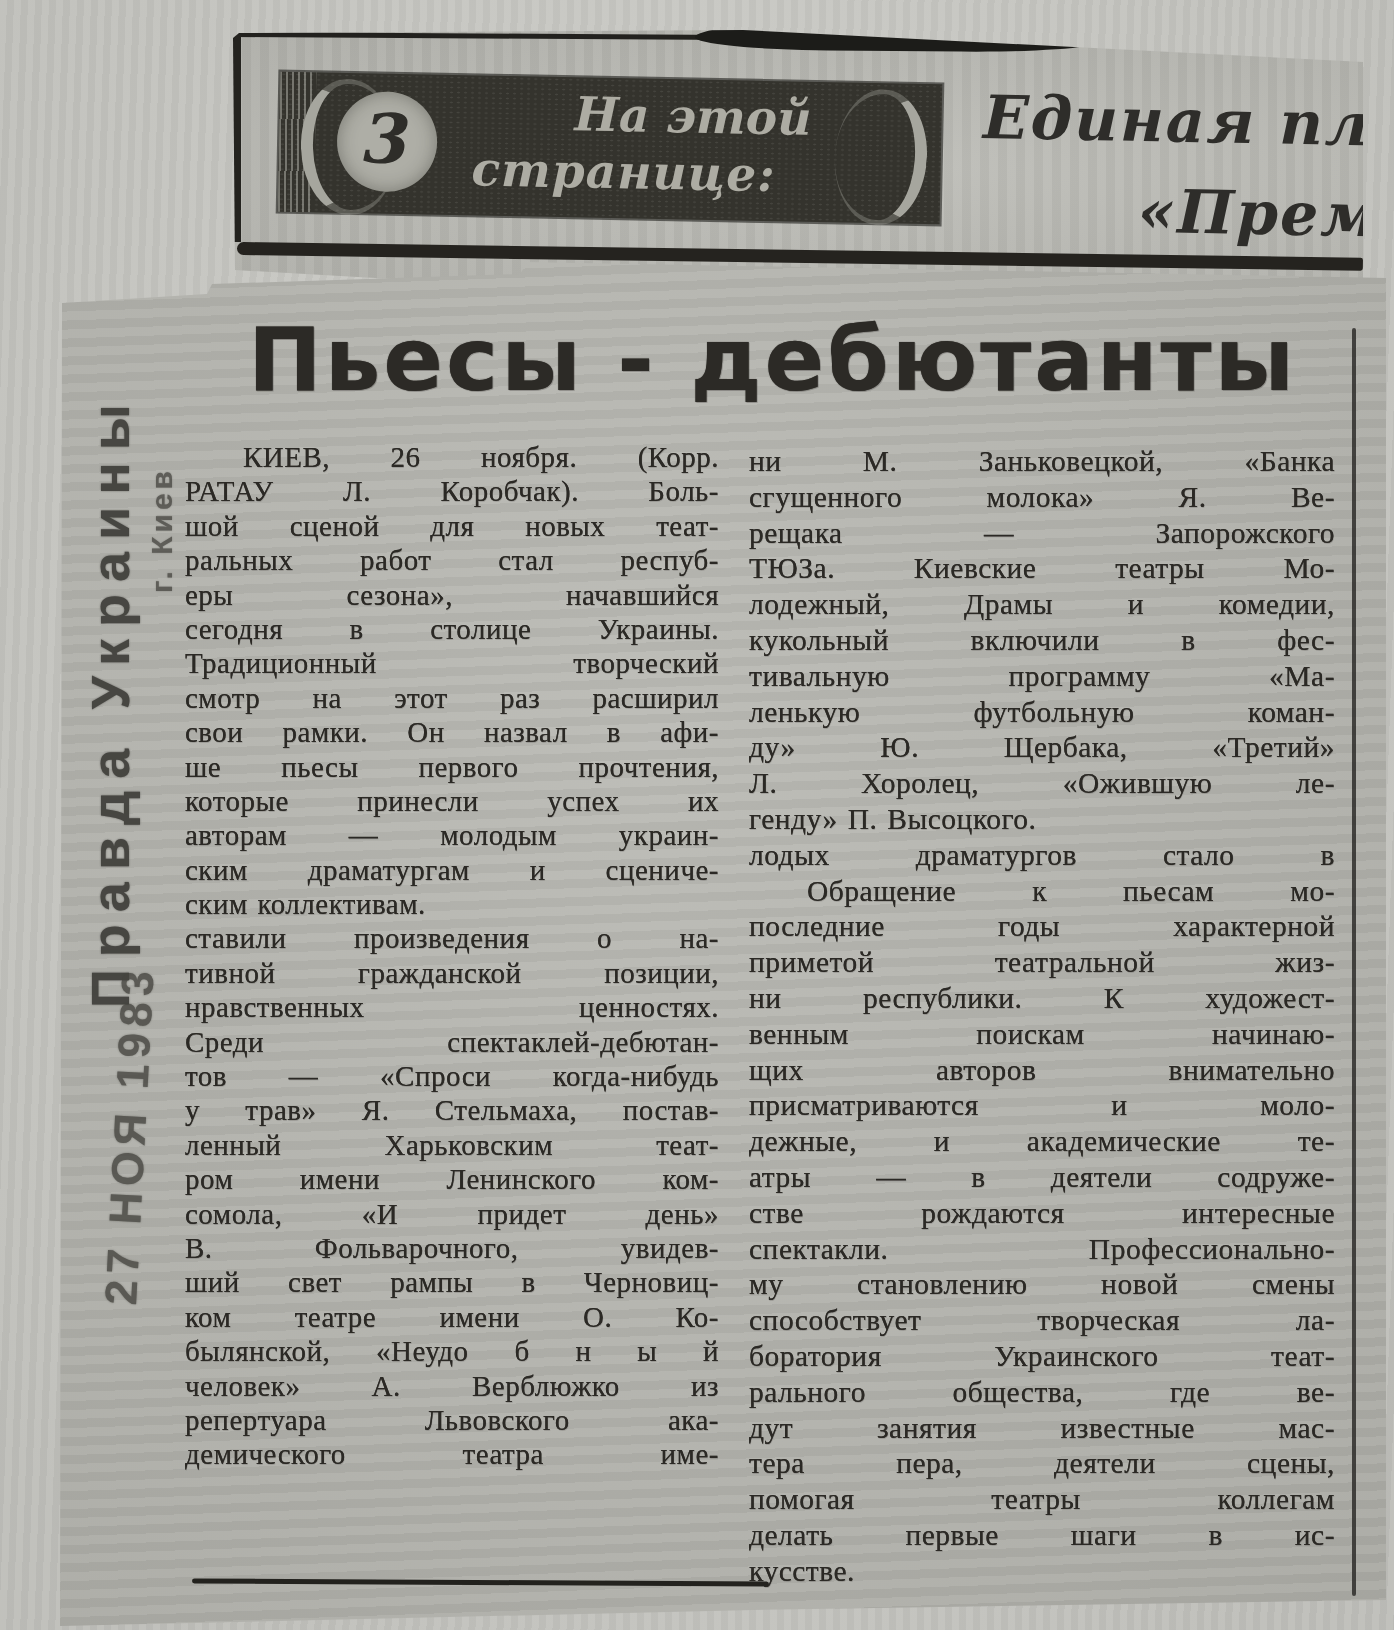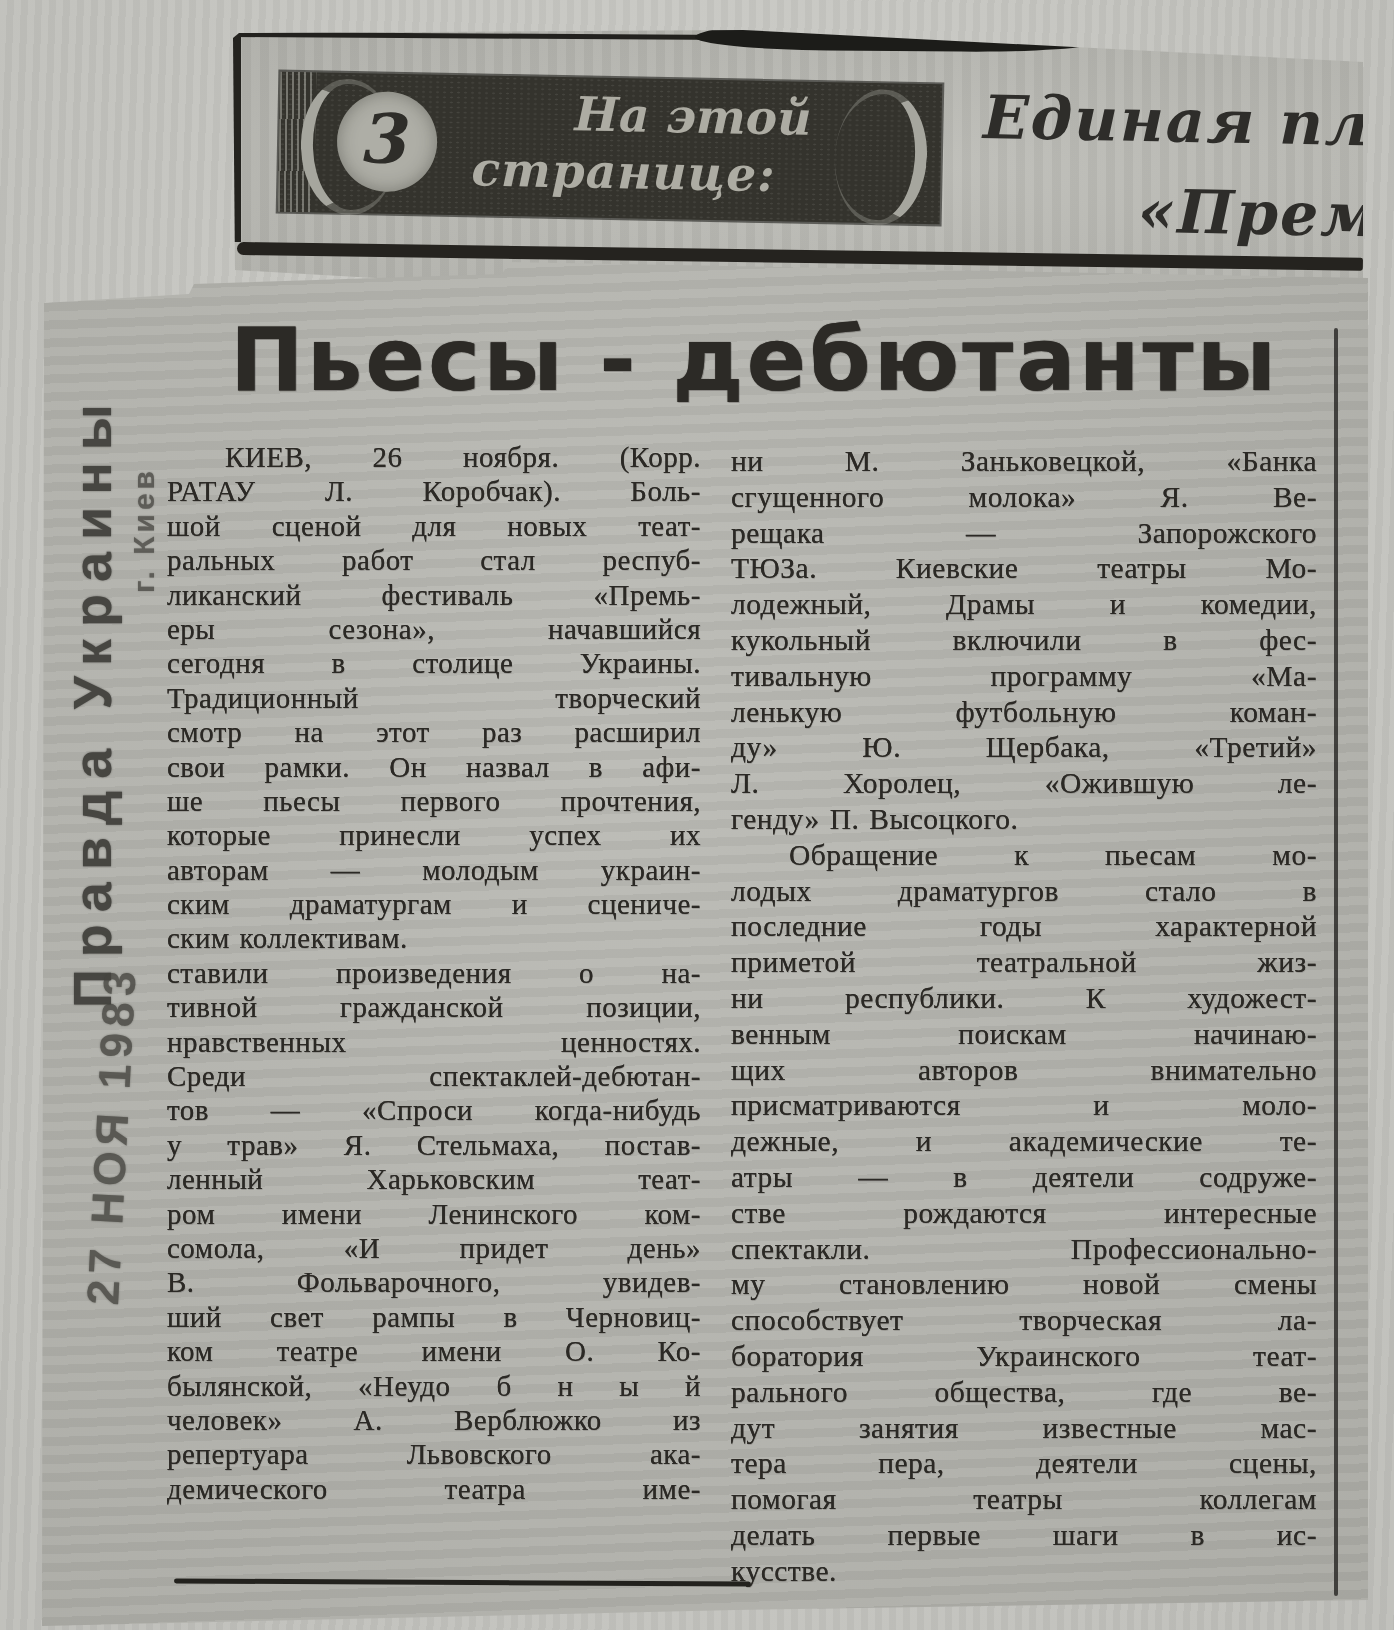--- a/index.html
+++ b/index.html
@@ -53,21 +53,21 @@
     text-shadow:0 0 2px rgba(52,51,45,.55);}
   .badge-text .l1{padding-left:110px;}
   .badge-text .l2{padding-left:8px;letter-spacing:1px;}
   
   .hdr-right1{position:absolute;left:750px;top:56px;font-family:"DejaVu Serif",serif;font-style:italic;font-weight:bold;
     font-size:60px;color:#2e2d2a;white-space:nowrap;letter-spacing:2px;transform:rotate(1.1deg);}
   .hdr-right2{position:absolute;left:905px;top:148px;font-family:"DejaVu Serif",serif;font-style:italic;font-weight:bold;
     font-size:60px;color:#2e2d2a;white-space:nowrap;letter-spacing:2px;transform:rotate(1.1deg);}
   
   .main-clip{
-    left:34px;top:258px;width:1334px;height:1372px;
+    left:52px;top:258px;width:1334px;height:1372px;
     background:#b4b4ae;
     background-image:
       radial-gradient(ellipse at 45% 35%, rgba(255,255,255,.09), rgba(0,0,0,.05) 95%),
       repeating-linear-gradient(178deg, rgba(255,255,255,.045) 0 9px, rgba(0,0,0,.035) 9px 18px);
     clip-path:polygon(10px 45px,155px 36px,160px 26px,468px 16px,476px 4px,1334px 20px,1334px 1342px,700px 1352px,8px 1368px);
     filter:drop-shadow(1px 2px 3px rgba(40,40,35,.25));
   }
   .article-title{
     position:absolute;left:196px;top:52px;width:1085px;
     font-family:"DejaVu Sans",sans-serif;font-weight:bold;
@@ -125,21 +125,20 @@
 </div>
 
 <div class="clip main-clip">
   <div class="article-title">Пьесы - дебютанты</div>
 
   <div class="col col-left">
       <div class="bodyline ind">КИЕВ, 26 ноября. (Корр.</div>
       <div class="bodyline">РАТАУ Л. Коробчак). Боль-</div>
       <div class="bodyline">шой сценой для новых теат-</div>
       <div class="bodyline">ральных работ стал респуб-</div>
-      <div class="bodyline">ликанский фестиваль «Премь-</div>
       <div class="bodyline">еры сезона», начавшийся</div>
       <div class="bodyline">сегодня в столице Украины.</div>
       <div class="bodyline">Традиционный творческий</div>
       <div class="bodyline">смотр на этот раз расширил</div>
       <div class="bodyline">свои рамки. Он назвал в афи-</div>
       <div class="bodyline">ше пьесы первого прочтения,</div>
       <div class="bodyline">которые принесли успех их</div>
       <div class="bodyline">авторам — молодым украин-</div>
       <div class="bodyline">ским драматургам и сцениче-</div>
       <div class="bodyline flush">ским коллективам.</div>
@@ -165,22 +164,22 @@
       <div class="bodyline">сгущенного молока» Я. Ве-</div>
       <div class="bodyline">рещака — Запорожского</div>
       <div class="bodyline">ТЮЗа. Киевские театры Мо-</div>
       <div class="bodyline">лодежный, Драмы и комедии,</div>
       <div class="bodyline">кукольный включили в фес-</div>
       <div class="bodyline">тивальную программу «Ма-</div>
       <div class="bodyline">ленькую футбольную коман-</div>
       <div class="bodyline">ду» Ю. Щербака, «Третий»</div>
       <div class="bodyline">Л. Хоролец, «Ожившую ле-</div>
       <div class="bodyline flush">генду» П. Высоцкого.</div>
+      <div class="bodyline">лодых драматургов стало в</div>
       <div class="bodyline ind">Обращение к пьесам мо-</div>
-      <div class="bodyline">лодых драматургов стало в</div>
       <div class="bodyline">последние годы характерной</div>
       <div class="bodyline">приметой театральной жиз-</div>
       <div class="bodyline">ни республики. К художест-</div>
       <div class="bodyline">венным поискам начинаю-</div>
       <div class="bodyline">щих авторов внимательно</div>
       <div class="bodyline">присматриваются и моло-</div>
       <div class="bodyline">дежные, и академические те-</div>
       <div class="bodyline">атры — в деятели содруже-</div>
       <div class="bodyline">стве рождаются интересные</div>
       <div class="bodyline">спектакли. Профессионально-</div>

